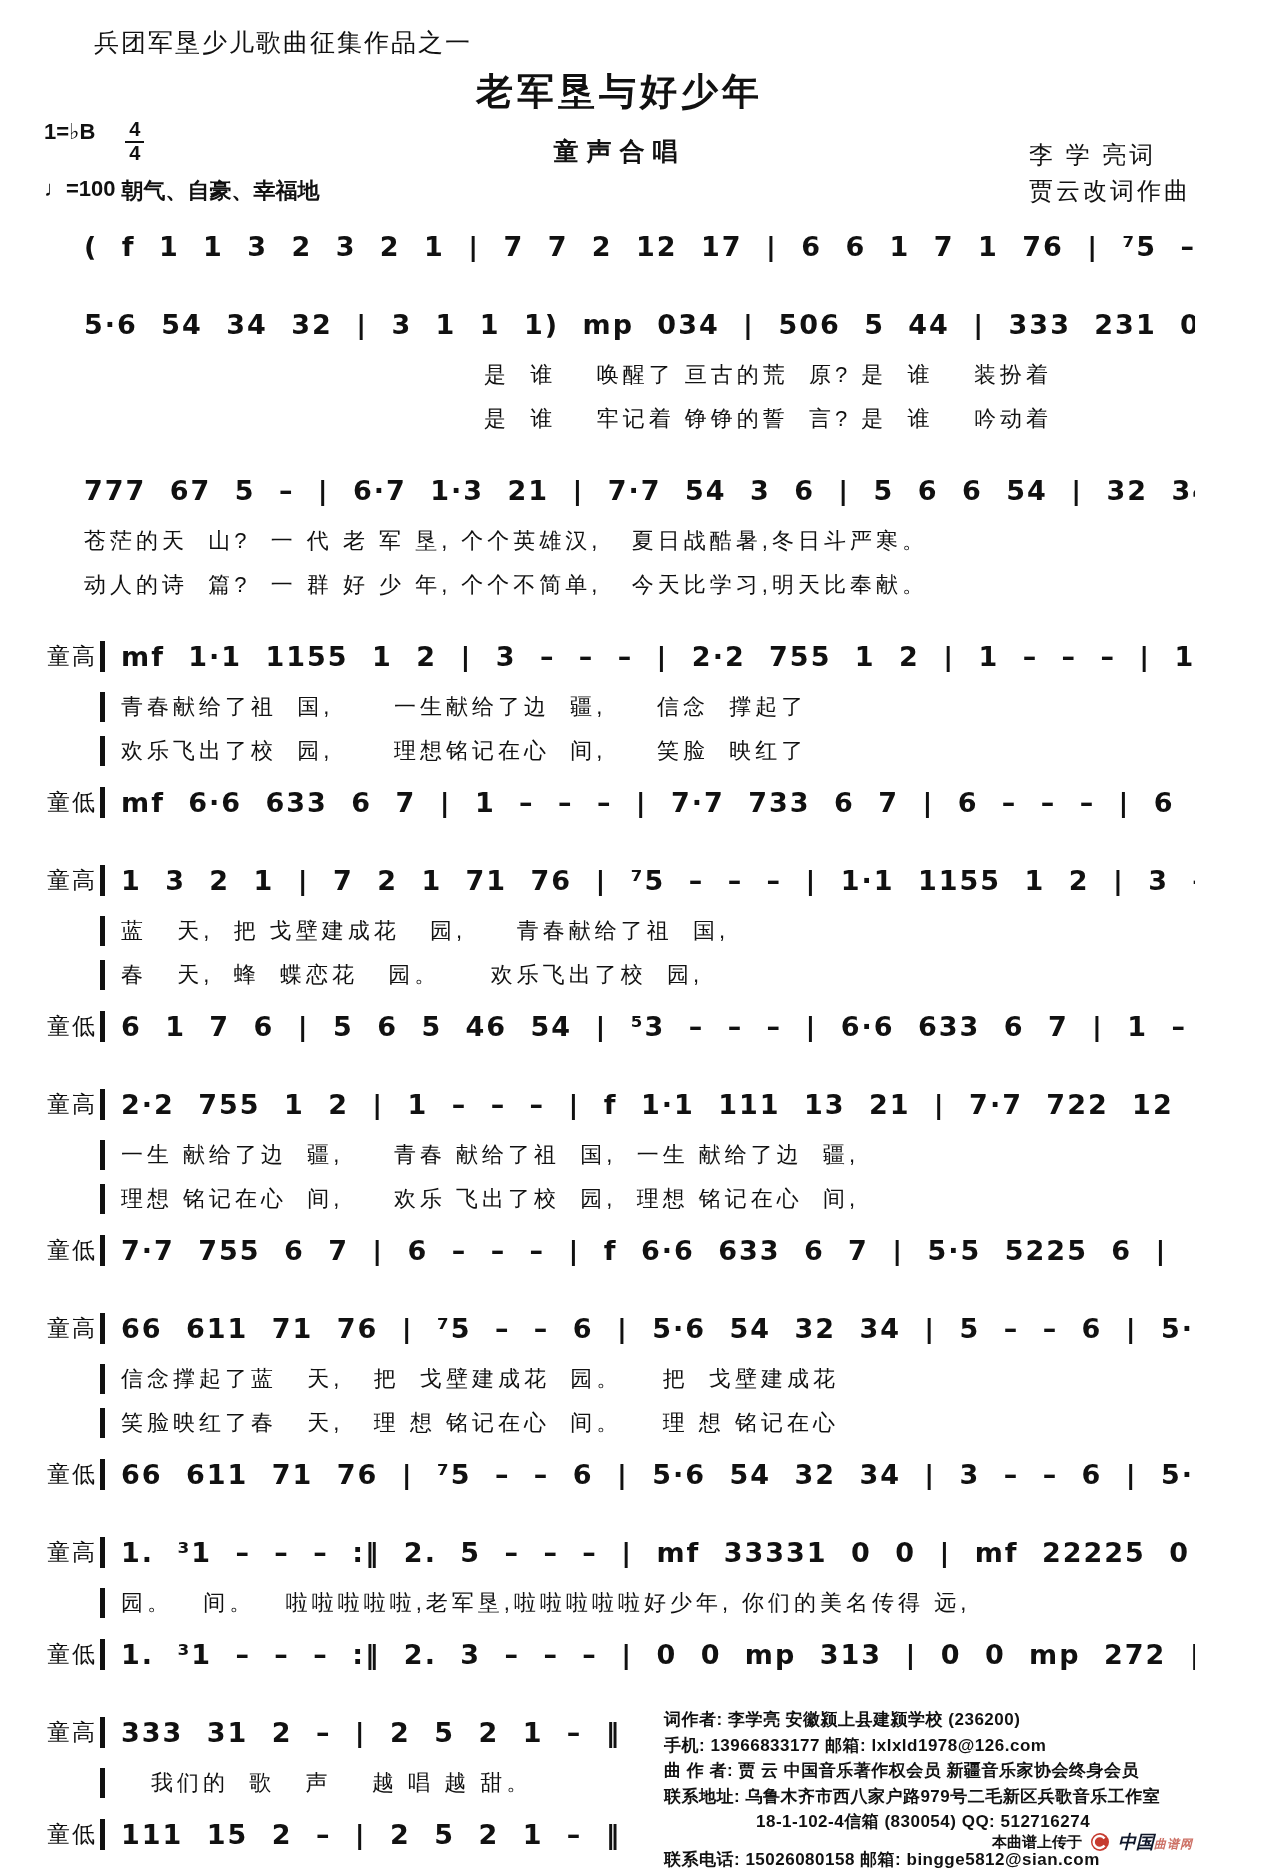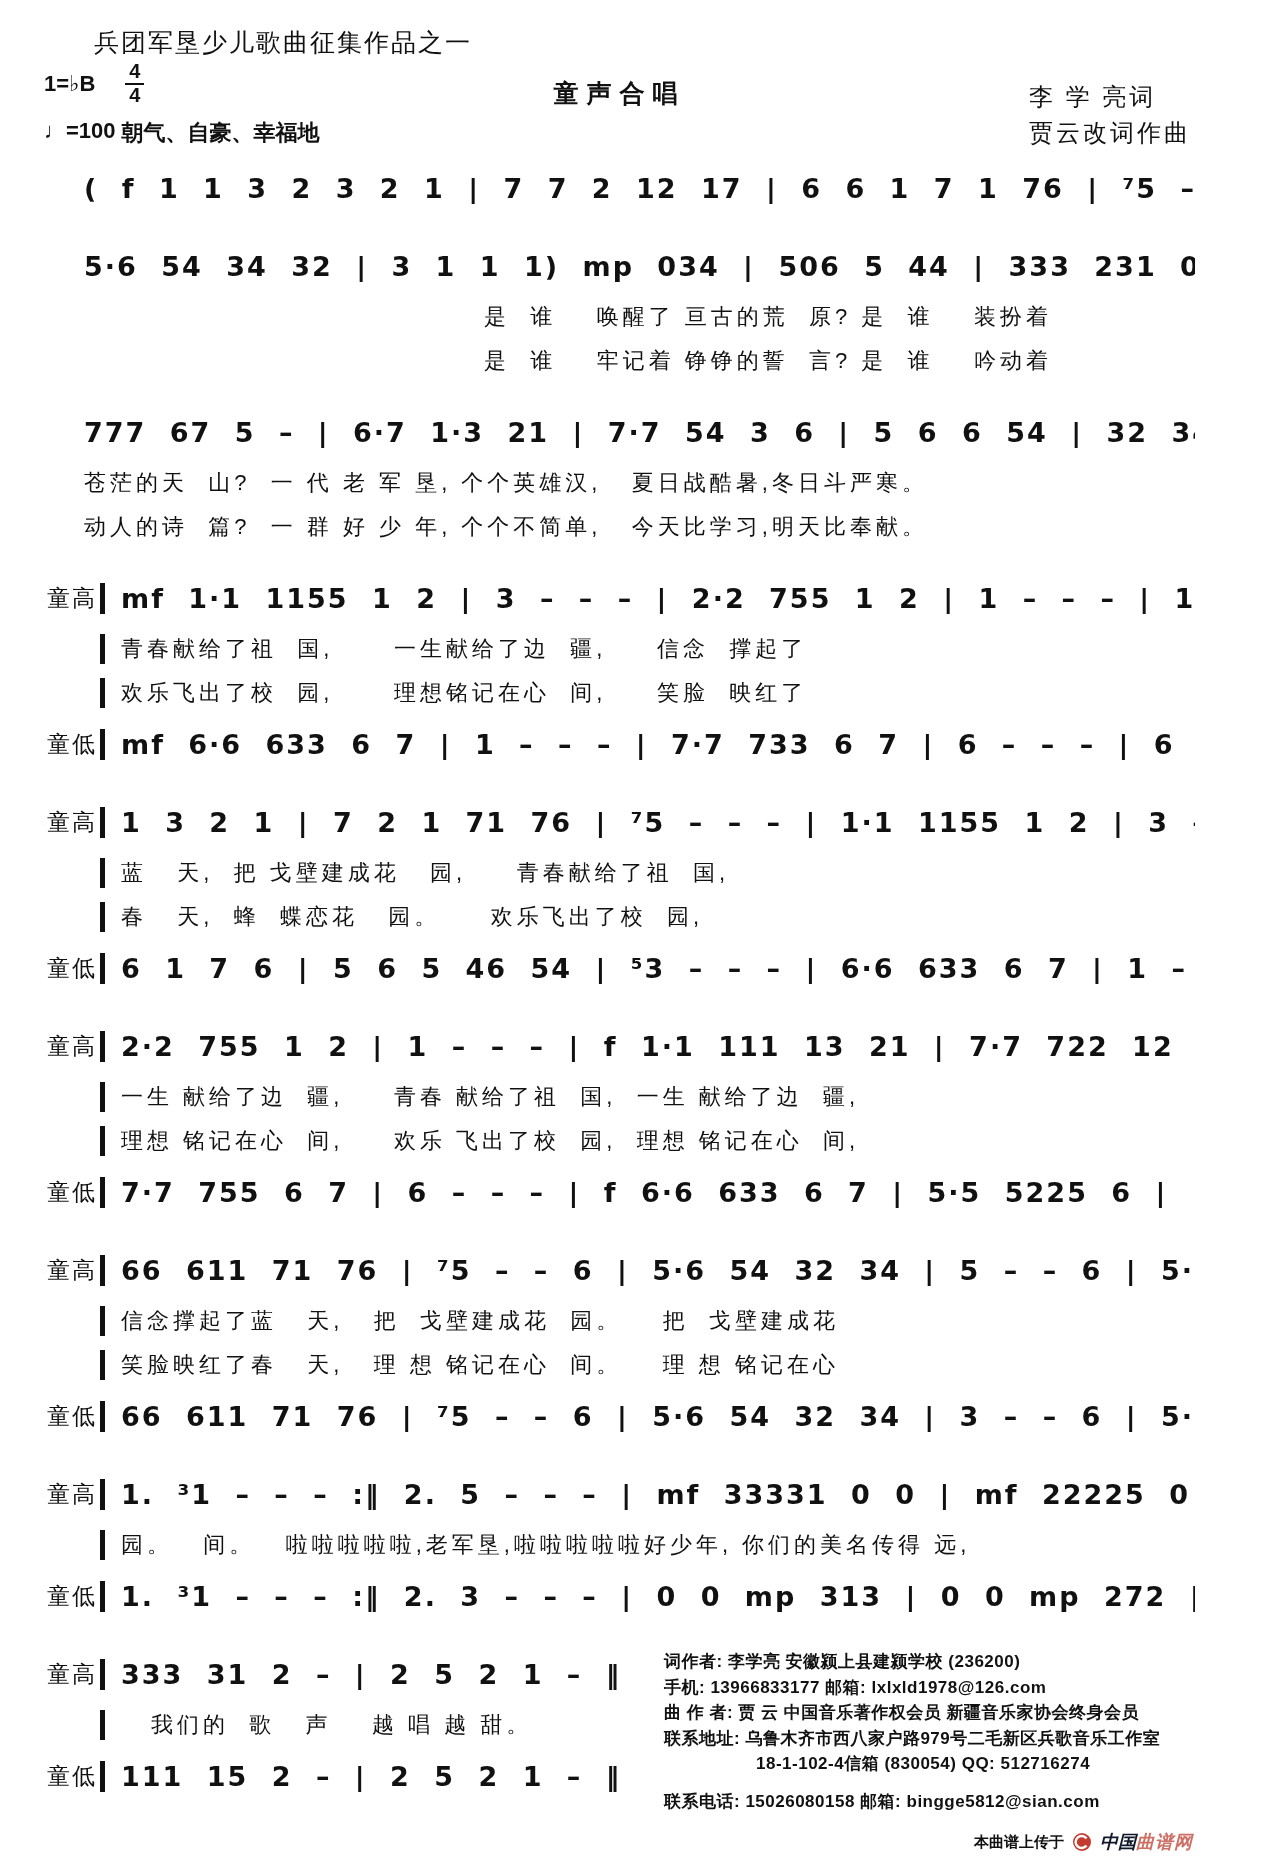--- a/index.html
+++ b/index.html
@@ -6,21 +6,21 @@
   .sheet{
     width:1239px;height:1870px;position:relative;background:#fff;color:#111;
     font-family:"Liberation Sans","DejaVu Sans",sans-serif;
     box-sizing:border-box;padding:26px 44px 0 44px;overflow:hidden;
   }
   .series{font-size:25px;margin-left:50px;letter-spacing:2px;font-weight:500;}
   .title{font-size:37px;text-align:center;margin:8px 0 0 0;letter-spacing:4px;font-weight:bold;}
   .head-row{position:relative;height:96px;margin-top:2px;}
   .subtitle{position:absolute;left:50%;transform:translateX(-50%);top:16px;font-size:25px;letter-spacing:8px;font-weight:bold;}
   .meta-left{font-size:22px;}
-  .keyline{display:flex;align-items:center;gap:30px;font-size:22px;font-weight:bold;}
+  .keyline{display:flex;gap:30px;font-size:22px;font-weight:bold;}
   .ts{display:inline-flex;flex-direction:column;font-weight:bold;line-height:1.05;font-size:20px;text-align:center;}
   .ts span:first-child{border-bottom:2px solid #111;padding:0 4px 1px 4px;}
   .tempoline{margin-top:12px;font-size:22px;font-weight:bold;display:flex;gap:6px;}
   .authors{position:absolute;right:4px;top:18px;text-align:left;font-size:24px;line-height:1.5;letter-spacing:3px;font-weight:500;}
   .systems{margin-top:2px;}
   .system{margin-bottom:20px;}
   .system:not(.bracketed){padding-left:40px;}
   .row{display:flex;align-items:center;}
   .row .vlabel{width:56px;flex:0 0 56px;font-size:23px;text-align:center;letter-spacing:2px;}
   .system:not(.bracketed) .vlabel{display:none;}
@@ -36,28 +36,29 @@
   .final-row{display:flex;margin-top:2px;}
   .final-sys{flex:0 0 620px;}
   .final-sys .system{margin-bottom:0;}
   .credits{flex:1;font-size:17px;font-weight:bold;line-height:1.5;padding-top:4px;letter-spacing:0.5px;}
   .credits div:nth-child(3){margin-top:0;}
   .credits div:nth-child(5){padding-left:92px;}
   .credits div:nth-child(6){margin-top:12px;}
   .footer{position:absolute;right:46px;bottom:16px;display:flex;align-items:center;gap:8px;font-size:15px;font-weight:bold;}
   .site{font-style:italic;display:inline-flex;align-items:baseline;}
   .site .dark{color:#0f172a;font-size:18px;font-weight:bold;}
-  .site .light{color:#cd7166;font-size:18px;font-weight:bold;letter-spacing:1px;}
+  .site .light{color:#cd7166;font-size:12px;font-weight:bold;letter-spacing:1px;}
 </style>
 </head>
 <body>
 
 <div class="sheet">
 
   <div class="series">兵团军垦少儿歌曲征集作品之一</div>
+  <div class="title">老军垦与好少年</div>
 
   <div class="head-row">
     <div class="meta-left">
       <div class="keyline">
         <span>1=♭B</span>
         <span class="ts">
             <span>4</span>
             <span>4</span>
           </span>
       </div>

